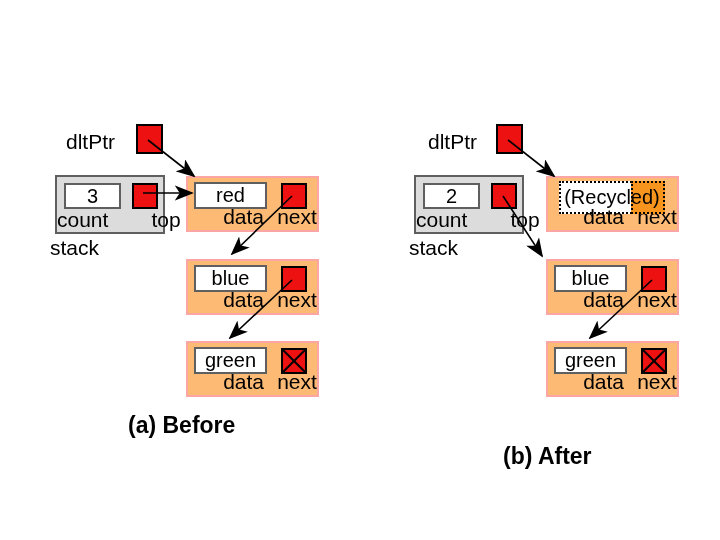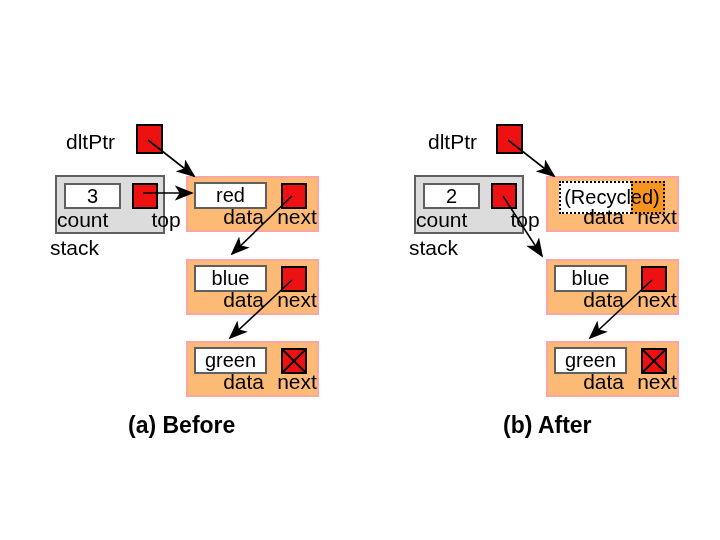--- a/index.html
+++ b/index.html
@@ -42,21 +42,21 @@
   .dotted-box { position:absolute; left:11px; top:3px; width:105px; height:33px;
                 border:2px dotted #000; box-sizing:border-box; background:#fff; }
   .orange-sq { position:absolute; left:83px; top:3px; width:34px; height:33px;
                background:#f7941d; border:2px dotted #000; box-sizing:border-box; z-index:1; }
   .recycled-text { position:absolute; left:8px; top:3px; width:112px; height:33px;
                    display:flex; align-items:center; justify-content:center;
                    font-size:20px; z-index:2; white-space:nowrap; }
 
   .caption { position:absolute; top:412px; font-size:23px; font-weight:bold; white-space:nowrap;text-align:right; }
   .panel.left .caption { left:128px; }
-  .panel.right .caption { left:143px; }
+  .panel.right .caption { left:143px;margin-top:31px; }
 
   .x-mark { position:absolute; left:-2px; top:-2px; width:26px; height:26px; display:block; }
 
   .arrows { position:absolute; left:0; top:0; width:720px; height:540px;
             z-index:5; pointer-events:none; }
 </style>
 </head>
 <body>
 
 <div class="canvas">

